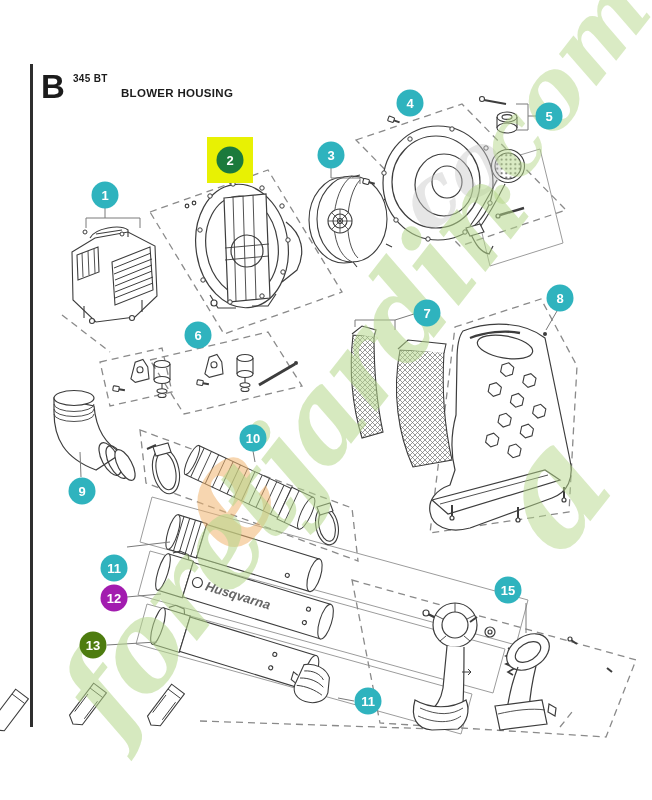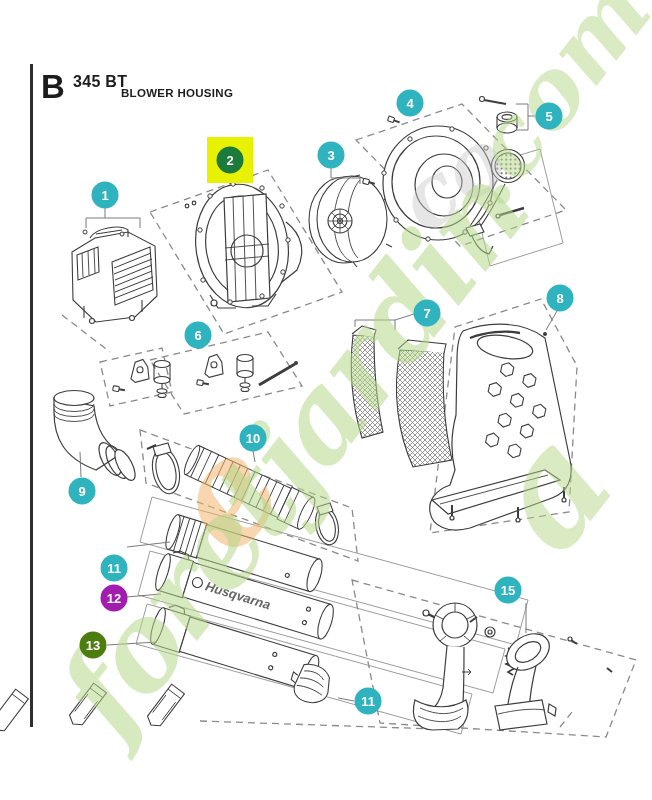--- a/index.html
+++ b/index.html
@@ -1,20 +1,20 @@
 <!DOCTYPE html>
 <html><head>
 <meta charset="utf-8">
 <style>
   html,body{margin:0;padding:0;background:#fff;}
   .page{position:relative;width:652px;height:800px;background:#fff;overflow:hidden;
         font-family:"Liberation Sans",sans-serif;}
   .rule{position:absolute;left:30px;top:64px;width:3px;height:663px;background:#2e2e2e;}
   .hdr-letter{position:absolute;left:41px;top:70px;font-size:33px;font-weight:bold;color:#1c1c1c;line-height:1;}
-  .hdr-model{position:absolute;left:73px;top:73px;font-size:16px;font-weight:bold;color:#1c1c1c;letter-spacing:.3px;}
+  .hdr-model{position:absolute;left:73px;top:73px;font-size:10px;font-weight:bold;color:#1c1c1c;letter-spacing:.3px;}
   .hdr-title{position:absolute;left:73px;top:87px;font-size:11.5px;font-weight:bold;color:#1c1c1c;letter-spacing:.3px;margin-left:48px;}
   svg.diagram{position:absolute;left:0;top:0;}
   #callout-layer{position:absolute;left:0;top:0;width:652px;height:800px;pointer-events:none;}
   .callout{position:absolute;width:27px;height:27px;border-radius:50%;
            transform:translate(-50%,-50%);display:flex;align-items:center;justify-content:center;
            color:#fff;font-size:13px;font-weight:bold;pointer-events:auto;cursor:pointer;}
   .hl-box{position:absolute;width:46px;height:46px;transform:translate(-50%,-50%);}
 </style>
 </head>
 <body>

